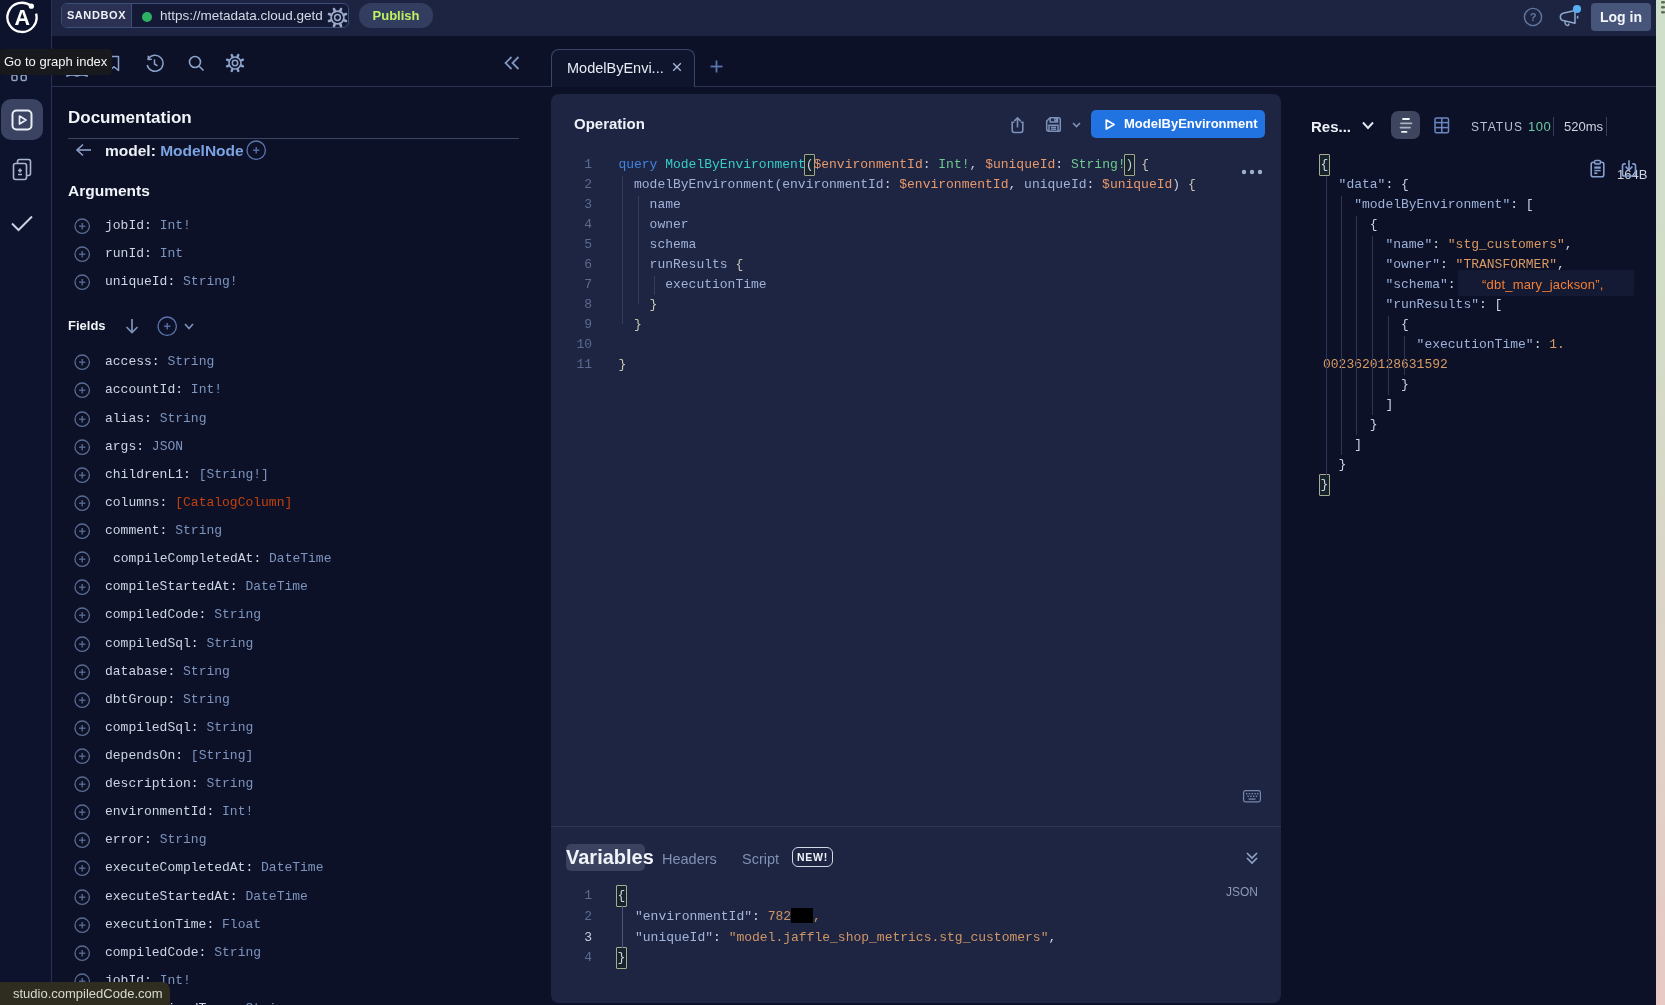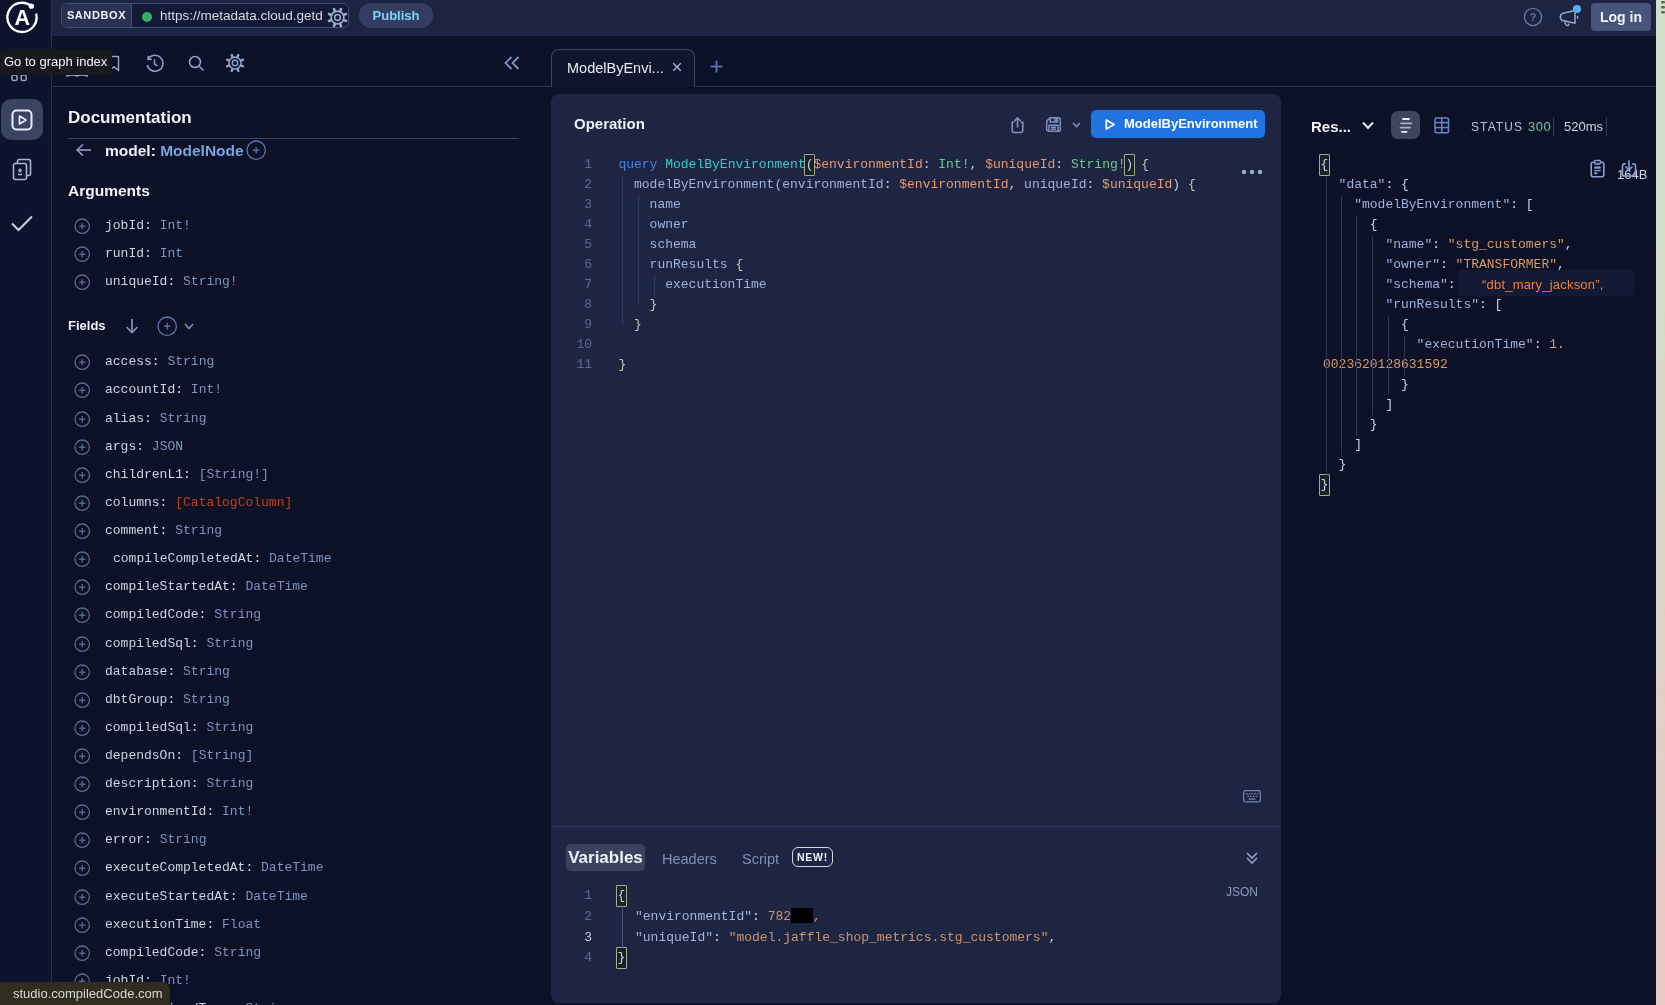--- a/index.html
+++ b/index.html
@@ -16,21 +16,21 @@
 <div class="abs" style="left:62px;top:4px;width:70px;height:23px;background:#2a3153;border-right:1px solid #3e4e78;border-radius:5px 0 0 5px;color:#eef1f6;font-size:11px;font-weight:bold;letter-spacing:0.6px;text-align:center;line-height:23px;">SANDBOX</div>
 <div class="abs" style="left:142px;top:12px;width:10px;height:10px;border-radius:50%;background:#2eb162;"></div>
 <div class="abs" style="left:160px;top:4px;width:170px;height:23px;overflow:hidden;color:#d3dae6;font-size:13.5px;line-height:23px;white-space:nowrap;">https://metadata.cloud.getd</div>
 <svg class="abs" style="left:327px;top:7px;" width="21" height="21" viewBox="0 0 21 21">
       <g stroke="#9aabc9" fill="none">
         <circle cx="10.5" cy="10.5" r="6.4" stroke-width="1.7"></circle>
         <circle cx="10.5" cy="10.5" r="2.9" stroke-width="1.5"></circle>
         <path d="M16.78 13.10 L19.00 14.02 M13.10 16.78 L14.02 19.00 M7.90 16.78 L6.98 19.00 M4.22 13.10 L2.00 14.02 M4.22 7.90 L2.00 6.98 M7.90 4.22 L6.98 2.00 M13.10 4.22 L14.02 2.00 M16.78 7.90 L19.00 6.98" stroke-width="2.6" stroke-linecap="round"></path>
       </g>
     </svg>
-<div class="abs" style="left:359px;top:3px;width:74px;height:25px;background:#333d60;border-radius:12px;color:#7dd3fc;font-size:13px;font-weight:bold;text-align:center;line-height:25px;">Publish</div>
+<div class="abs" style="left:359px;top:3px;width:74px;height:25px;background:#333d60;border-radius:12px;color:#bef264;font-size:13px;font-weight:bold;text-align:center;line-height:25px;">Publish</div>
 <svg class="abs" style="left:1523px;top:7px;" width="20" height="20" viewBox="0 0 20 20">
 <circle cx="10" cy="10" r="8.6" stroke="#62779f" stroke-width="1.4" fill="none"></circle>
 <text x="10" y="14" text-anchor="middle" font-size="11" font-weight="bold" fill="#62779f" font-family="Liberation Sans, sans-serif">?</text>
     </svg>
 <svg class="abs" style="left:1556px;top:4px;" width="26" height="24" viewBox="0 0 26 24">
 <g stroke="#8fa7cc" stroke-width="1.5" fill="none" stroke-linejoin="round">
 <path d="M7 9.2 A 3.9 3.9 0 0 0 7 16.6 L19 19.2 V6.4 Z"></path>
 <path d="M9.2 16.9 C 8.6 19.4 9.6 21.2 11.4 21.4 C 12.8 21.5 13.2 20.4 12.4 19.6"></path>
 <line x1="21.6" y1="11.8" x2="21.6" y2="14.6"></line>
 </g>
@@ -180,21 +180,21 @@
         <rect x="11.4" y="3" width="1.4" height="1.4"></rect>
         <rect x="14" y="3" width="1.4" height="1.4"></rect>
 <rect x="4.4" y="5.6" width="1.4" height="1.4"></rect>
         <rect x="7.2" y="5.6" width="1.4" height="1.4"></rect>
         <rect x="10" y="5.6" width="1.4" height="1.4"></rect>
         <rect x="12.8" y="5.6" width="1.4" height="1.4"></rect>
 <rect x="5.5" y="8.4" width="7" height="1.3"></rect>
 </g>
     </svg>
 <div class="abs" style="left:551px;top:826px;width:730px;height:1px;background:#2e3759;"></div>
-<div class="abs" style="left:566px;top:844px;width:79px;height:27px;background:#3a4260;border-radius:5px;color:#f0f3f8;font-size:17px;font-weight:bold;text-align:center;line-height:27px;">Variables</div>
+<div class="abs" style="left:566px;top:844px;width:79px;height:27px;background:#3a4260;border-radius:5px;color:#f0f3f8;font-size:20px;font-weight:bold;text-align:center;line-height:27px;">Variables</div>
 <div class="abs" style="left:662px;top:848px;width:70px;height:22px;color:#7f90b2;font-size:14.5px;line-height:22px;">Headers</div>
 <div class="abs" style="left:742px;top:848px;width:50px;height:22px;color:#7f90b2;font-size:14.5px;line-height:22px;">Script</div>
 <div class="abs" style="left:792px;top:847px;width:41px;height:20px;border:1px solid #d2d8e4;border-radius:6px;color:#eef1f7;font-size:10.5px;font-weight:bold;letter-spacing:0.8px;text-align:center;line-height:18px;">NEW!</div>
 <svg class="abs" style="left:1244px;top:850px;" width="16" height="16" viewBox="0 0 16 16">
 <g stroke="#8fa3c6" stroke-width="1.6" fill="none">
 <path d="M3 3 L8 8 L13 3"></path>
         <path d="M3 8 L8 13 L13 8"></path>
 </g>
     </svg>
 <div class="abs" style="left:1226px;top:884px;width:40px;height:16px;color:#8c9ab6;font-size:12px;line-height:16px;">JSON</div>
@@ -414,21 +414,21 @@
     </svg>
 <svg class="abs" style="left:1434px;top:117px;" width="16" height="17" viewBox="0 0 16 17">
 <g stroke="#6b87c2" stroke-width="1.5" fill="none">
 <rect x="1" y="1" width="13.5" height="14.8" rx="1.5"></rect>
 <line x1="1" y1="5.6" x2="14.5" y2="5.6"></line>
         <line x1="1" y1="10.6" x2="14.5" y2="10.6"></line>
 <line x1="7.75" y1="1" x2="7.75" y2="15.8"></line>
 </g>
     </svg>
 <div class="abs" style="left:1471px;top:119px;width:56px;height:16px;color:#b9c2d4;font-size:12px;letter-spacing:1.1px;line-height:16px;">STATUS</div>
-<div class="abs" style="left:1528px;top:119px;width:36px;height:16px;color:#6cc9a3;font-size:13px;letter-spacing:0.5px;line-height:16px;">300</div>
+<div class="abs" style="left:1528px;top:119px;width:36px;height:16px;color:#6cc9a3;font-size:13px;letter-spacing:0.5px;line-height:16px;">100</div>
 <div class="abs" style="left:1553px;top:117px;width:1px;height:19px;background:#333e5c;"></div>
 <div class="abs" style="left:1564px;top:118px;width:46px;height:17px;color:#cfd5e2;font-size:13px;line-height:17px;">520ms</div>
 <div class="abs" style="left:1606px;top:117px;width:1px;height:19px;background:#333e5c;"></div>
 <div class="abs" style="left:1617px;top:118px;width:40px;height:17px;color:#cfd5e2;font-size:13px;line-height:17px;margin-top:48px;">164B</div>
 <svg class="abs" style="left:1589px;top:159px;" width="17" height="20" viewBox="0 0 17 20">
 <g stroke="#87a0cf" fill="none">
 <rect x="2.2" y="3.2" width="12.6" height="14.6" rx="2" stroke-width="1.6"></rect>
 <rect x="5.6" y="1.4" width="5.8" height="3.6" rx="1" fill="#1d2440" stroke-width="1.4"></rect>
 <line x1="5.3" y1="8.6" x2="11.7" y2="8.6" stroke-width="2.2"></line>
 <line x1="5.3" y1="11.6" x2="11.7" y2="11.6" stroke-width="1.4"></line>

